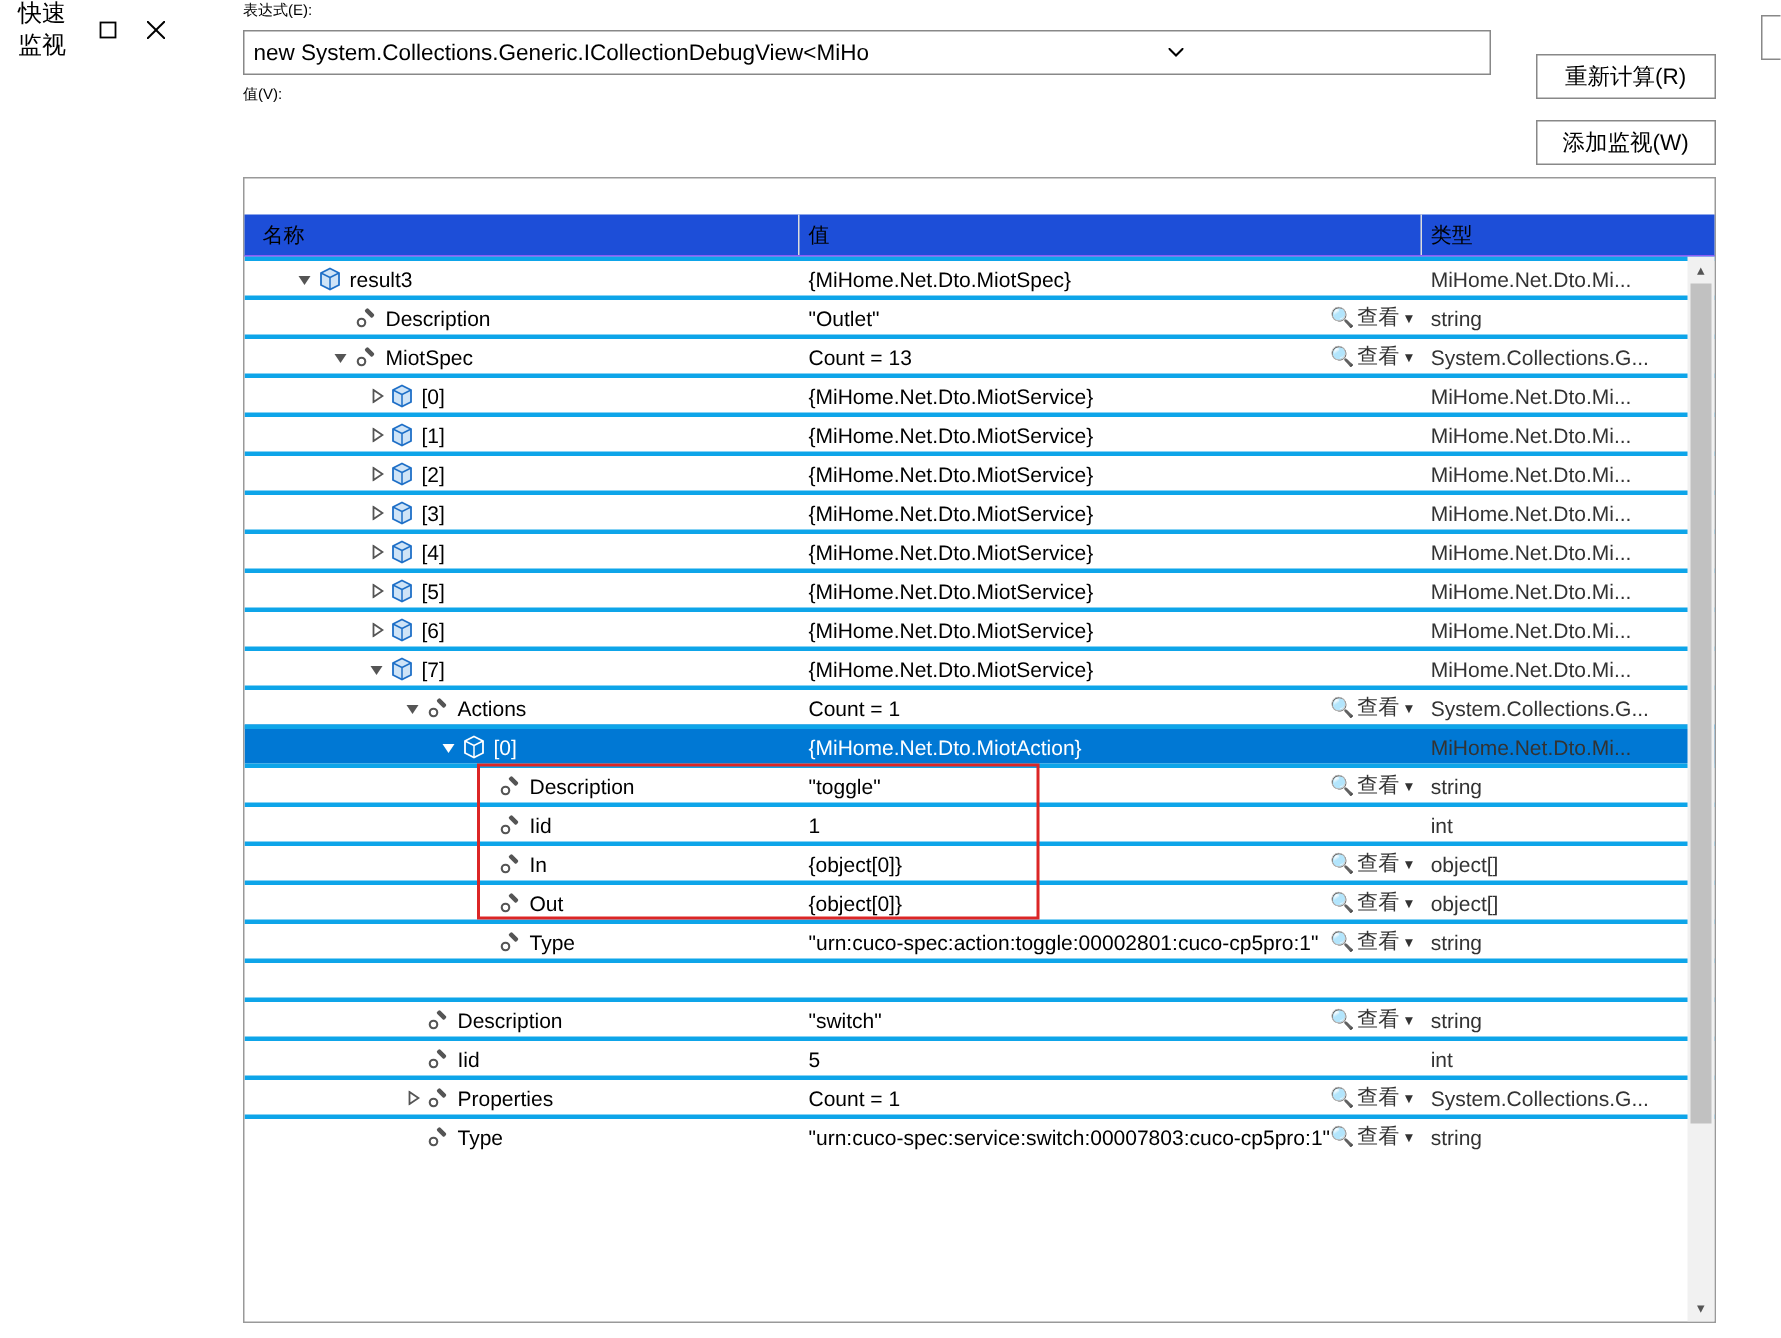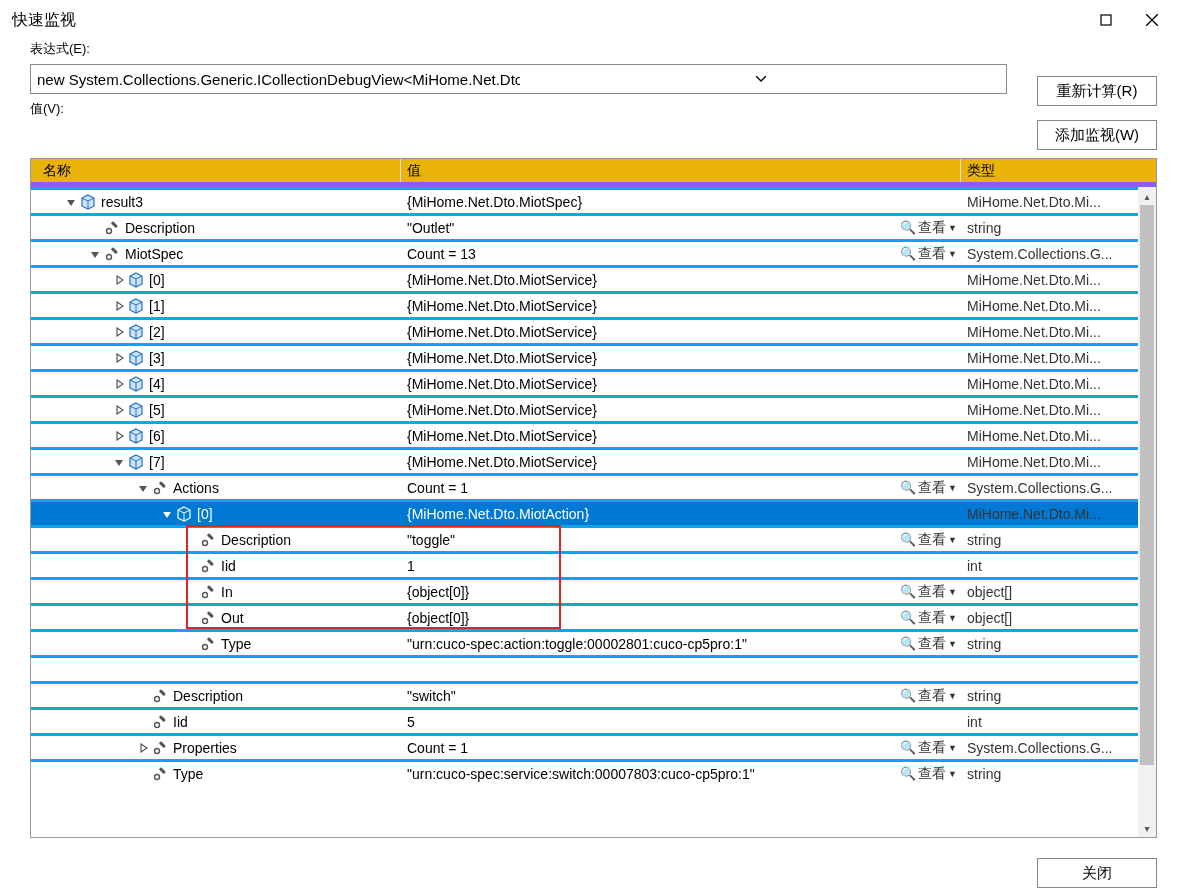--- a/index.html
+++ b/index.html
@@ -1,35 +1,35 @@
 <!DOCTYPE html>
 <html><head>
 <meta charset="utf-8">
 <style>
 * { box-sizing: border-box; margin: 0; padding: 0; }
 body { font-family: "Microsoft YaHei", "Segoe UI", sans-serif; font-size: 14px; background: #fff; color: #000; }
-.window { width: 1187px; height: 892px; position: relative; display: flex; flex-direction: column; }
+.window { width: 1187px; height: 892px; position: relative; display: flex; flex-direction: row; }
 .titlebar { height: 40px; display: flex; align-items: center; padding: 0 12px; font-size: 16px; }
 .titlebar-spacer { flex: 1; }
 .win-btn { width: 46px; height: 32px; display: flex; align-items: center; justify-content: center; cursor: default; }
 .content { flex: 1; padding: 0 30px 10px 30px; display: flex; flex-direction: column; gap: 8px; }
-.row-label { font-size: 13px; }
+.row-label { font-size: 10px; }
 .expr-row { display: flex; align-items: flex-start; gap: 20px; }
 .expr-col { flex: 1; display: flex; flex-direction: column; gap: 6px; }
 .btn-col { display: flex; flex-direction: column; gap: 14px; width: 130px; align-items: flex-end; }
 .expr-input { display: flex; align-items: center; border: 1px solid #888; height: 30px; padding: 0 4px 0 6px; background: #fff; }
 .expr-input span { flex: 1; white-space: nowrap; overflow: hidden; font-size: 15px; }
 .dropdown-arrow { width: 14px; display: flex; align-items: center; justify-content: center; }
 .btn { border: 1px solid #888; background: #fff; padding: 4px 10px; min-width: 120px; height: 30px; display: flex; align-items: center; justify-content: center; font-size: 15px; }
 .grid-wrap { border: 1px solid #999; flex: 1; display: flex; flex-direction: column; min-height: 0; }
 .grid-scroll { flex: 1; overflow: hidden; position: relative; }
 .scrollbar { position: absolute; right: 0; top: 0; bottom: 0; width: 18px; background: #f1f1f1; }
 .scroll-up, .scroll-down { height: 18px; display: flex; align-items: center; justify-content: center; font-size: 10px; color: #555; }
 .scroll-thumb { position: absolute; left: 2px; right: 2px; top: 18px; height: 560px; background: #c1c1c1; }
-.grid-header { display: flex; height: 28px; background: #eab308; border-bottom: 5px solid #8b5cf6; }
+.grid-header { display: flex; height: 28px; background: #1d4ed8; border-bottom: 1px solid #8b5cf6; margin-top: 24px; }
 .col-name { width: 370px; padding-left: 12px; display: flex; align-items: center; border-right: 1px solid #ddd; }
 .col-value { flex: 1; padding-left: 6px; display: flex; align-items: center; border-right: 1px solid #ddd; }
 .col-type { width: 195px; padding-left: 6px; display: flex; align-items: center; }
 .grid-body { }
 .tree-row { display: flex; height: 26px; align-items: center; border-top: 3px solid #0ea5e9; }
 .tree-row.selected { background: #0078d4; color: #fff; }
 .highlight-box { border: 2px solid #dc2626; position: absolute; pointer-events: none; z-index: 5; }
 .name-cell { width: 370px; display: flex; align-items: center; height: 100%; overflow: hidden; white-space: nowrap; }
 .value-cell { flex: 1; display: flex; align-items: center; height: 100%; padding-left: 6px; overflow: hidden; white-space: nowrap; }
 .type-cell { width: 195px; display: flex; align-items: center; height: 100%; padding-left: 6px; overflow: hidden; white-space: nowrap; color: #333; }

